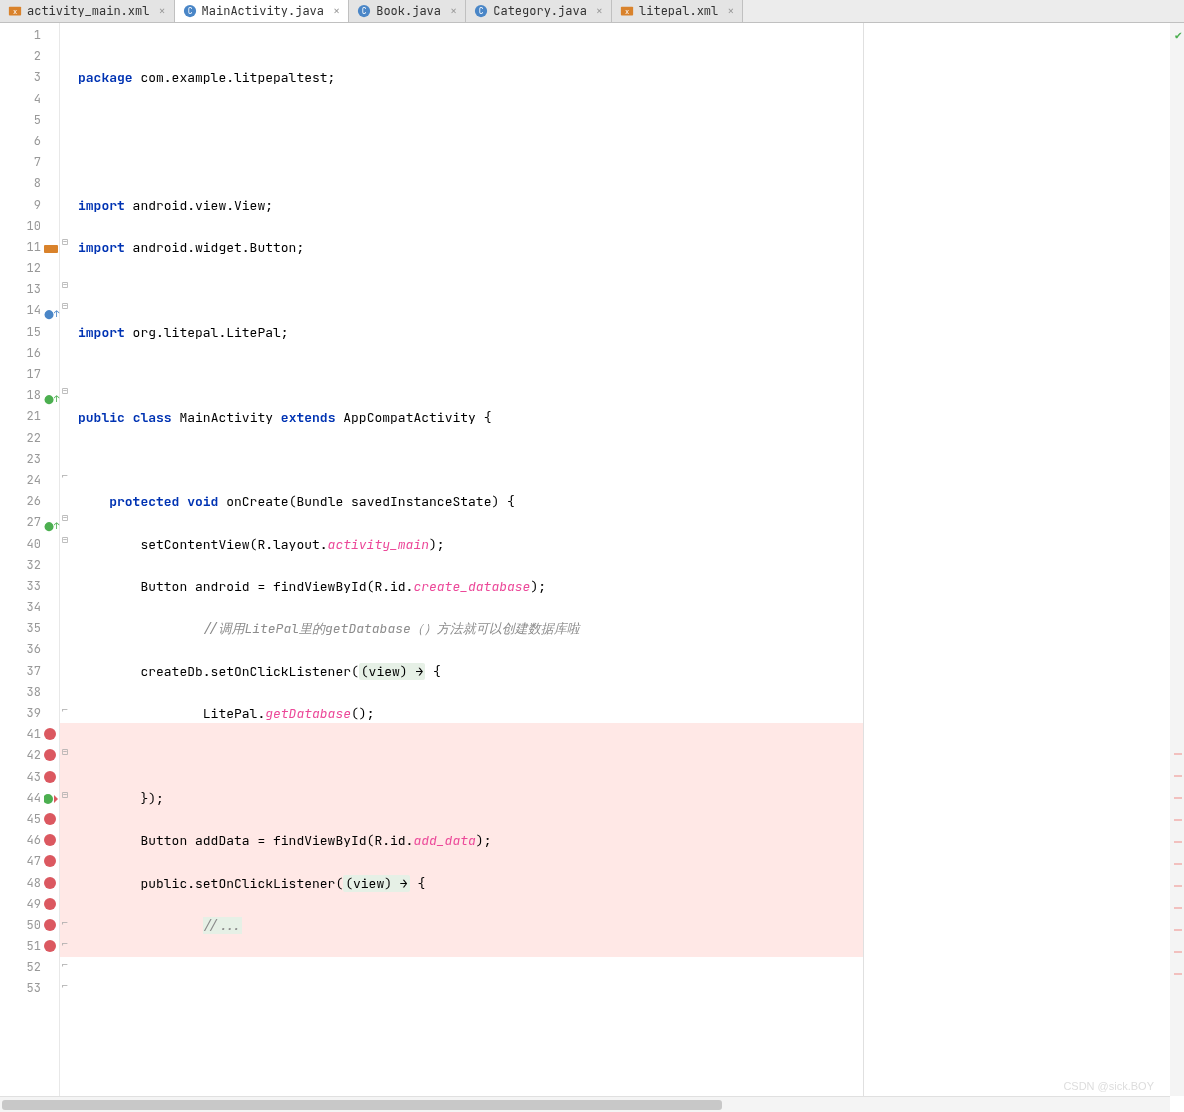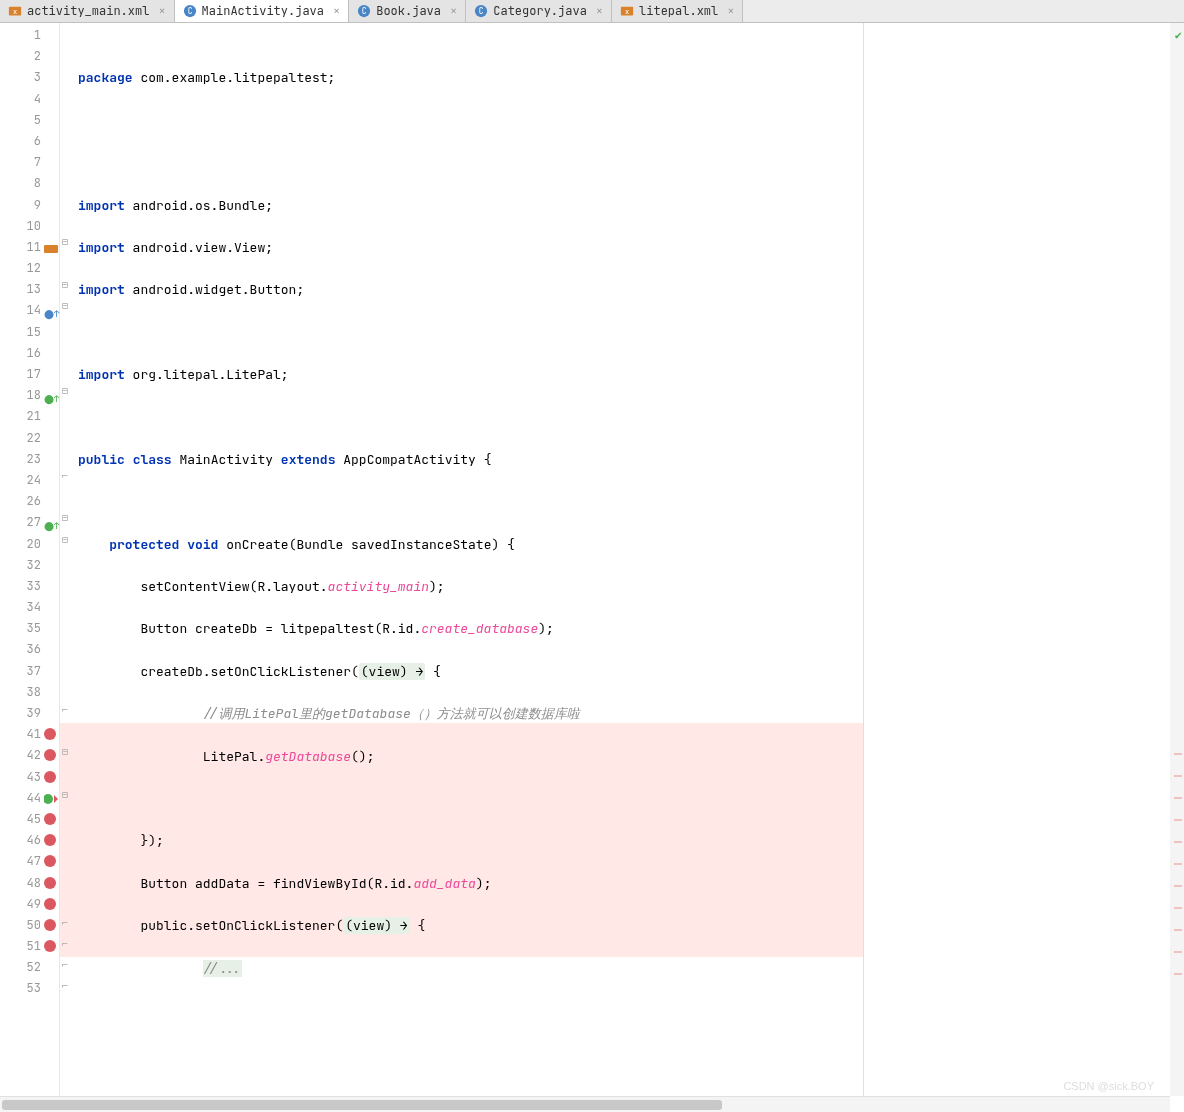--- a/index.html
+++ b/index.html
@@ -200,21 +200,21 @@
     <div class="gutter-line"><span>15</span></div>
     <div class="gutter-line"><span>16</span></div>
     <div class="gutter-line"><span>17</span></div>
     <div class="gutter-line"><span>18</span><span class="marker override" style="color:#4caf50;">⬤↑</span></div>
     <div class="gutter-line"><span>21</span></div>
     <div class="gutter-line"><span>22</span></div>
     <div class="gutter-line"><span>23</span></div>
     <div class="gutter-line"><span>24</span></div>
     <div class="gutter-line"><span>26</span></div>
     <div class="gutter-line"><span>27</span><span class="marker override" style="color:#4caf50;">⬤↑</span></div>
-    <div class="gutter-line"><span>20</span></div>
+    <div class="gutter-line"><span>40</span></div>
     <div class="gutter-line"><span>32</span></div>
     <div class="gutter-line"><span>33</span></div>
     <div class="gutter-line"><span>34</span></div>
     <div class="gutter-line"><span>35</span></div>
     <div class="gutter-line"><span>36</span></div>
     <div class="gutter-line"><span>37</span></div>
     <div class="gutter-line"><span>38</span></div>
     <div class="gutter-line"><span>39</span></div>
     <div class="gutter-line"><span>41</span><span class="marker breakpoint"></span></div>
     <div class="gutter-line"><span>42</span><span class="marker breakpoint"></span></div>
@@ -249,33 +249,32 @@
     <div class="fold" style="top:914px;">⌐</div>
     <div class="fold" style="top:935px;">⌐</div>
     <div class="fold" style="top:956px;">⌐</div>
   </div>
 
   <div class="code">
     <div class="hl-block" style="top:700px; height:234px;"></div>
 <div class="code-line"><span class="kw">package</span><span> com.example.litpepaltest;</span></div>
 <div class="code-line"></div>
 <div class="code-line"></div>
-<div class="code-line"><span class="kw">import</span><span> android.os.Bundle;</span></div>
 <div class="code-line"><span class="kw">import</span><span> android.view.View;</span></div>
 <div class="code-line"><span class="kw">import</span><span> android.widget.Button;</span></div>
 <div class="code-line"></div>
 <div class="code-line"><span class="kw">import</span><span> org.litepal.LitePal;</span></div>
 <div class="code-line"></div>
 <div class="code-line"><span class="kw">public</span> <span class="kw">class</span><span> MainActivity </span><span class="kw">extends</span><span> AppCompatActivity {</span></div>
 <div class="code-line"></div>
 <div class="code-line">    <span class="kw">protected</span> <span class="kw">void</span><span> onCreate</span><span>(Bundle savedInstanceState) {</span></div>
 <div class="code-line">        <span>setContentView(R.layout.</span><span class="field">activity_main</span><span>);</span></div>
-<div class="code-line">        <span>Button createDb = litpepaltest(R.id.</span><span class="field">create_database</span><span>);</span></div>
+<div class="code-line">        <span>Button android = findViewById(R.id.</span><span class="field">create_database</span><span>);</span></div>
+<div class="code-line">                <span class="comment">//调用LitePal里的getDatabase（）方法就可以创建数据库啦</span></div>
 <div class="code-line">        <span>createDb.setOnClickListener(</span><span class="lambda-hint">(view) →</span><span> {</span></div>
-<div class="code-line">                <span class="comment">//调用LitePal里的getDatabase（）方法就可以创建数据库啦</span></div>
 <div class="code-line">                <span>LitePal.</span><span class="field">getDatabase</span><span>();</span></div>
 <div class="code-line"></div>
 <div class="code-line">        <span>});</span></div>
 <div class="code-line">        <span>Button addData = findViewById(R.id.</span><span class="field">add_data</span><span>);</span></div>
 <div class="code-line">        <span>public.setOnClickListener(</span><span class="lambda-hint">(view) →</span><span> {</span></div>
 <div class="code-line">                <span class="comment" style="background:#e6f0e6;">//...</span></div>
 
 
 
 

